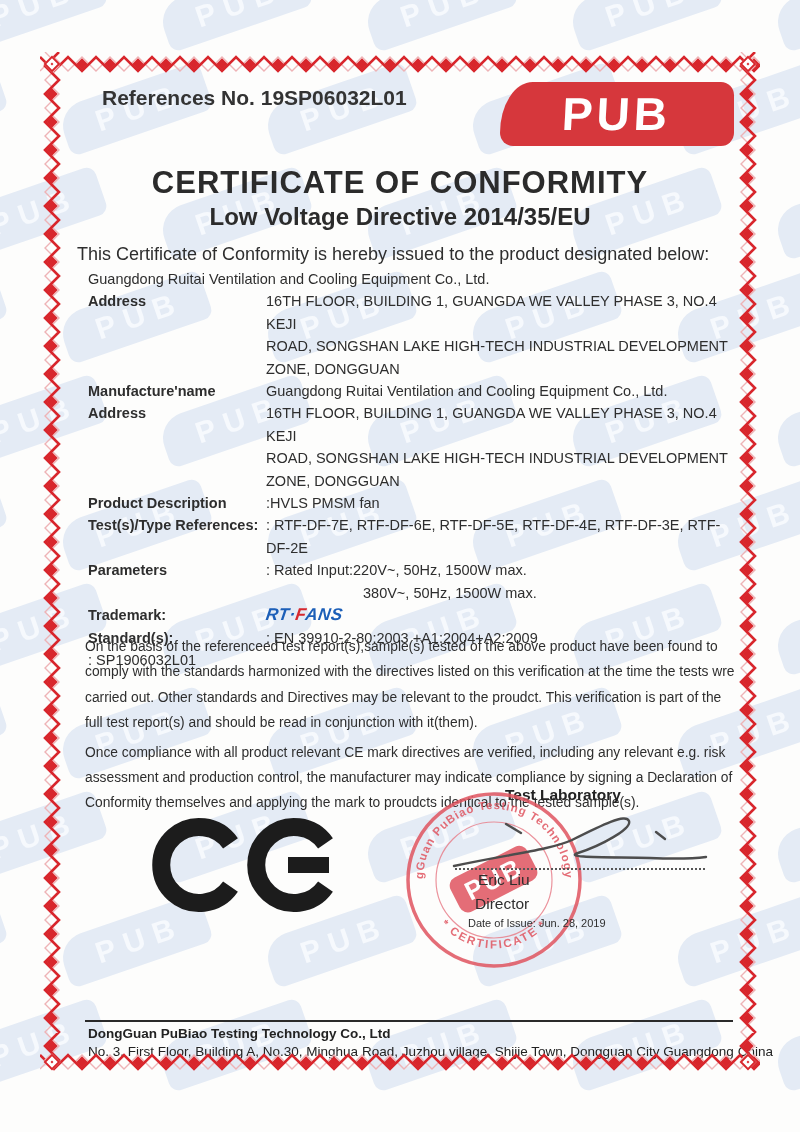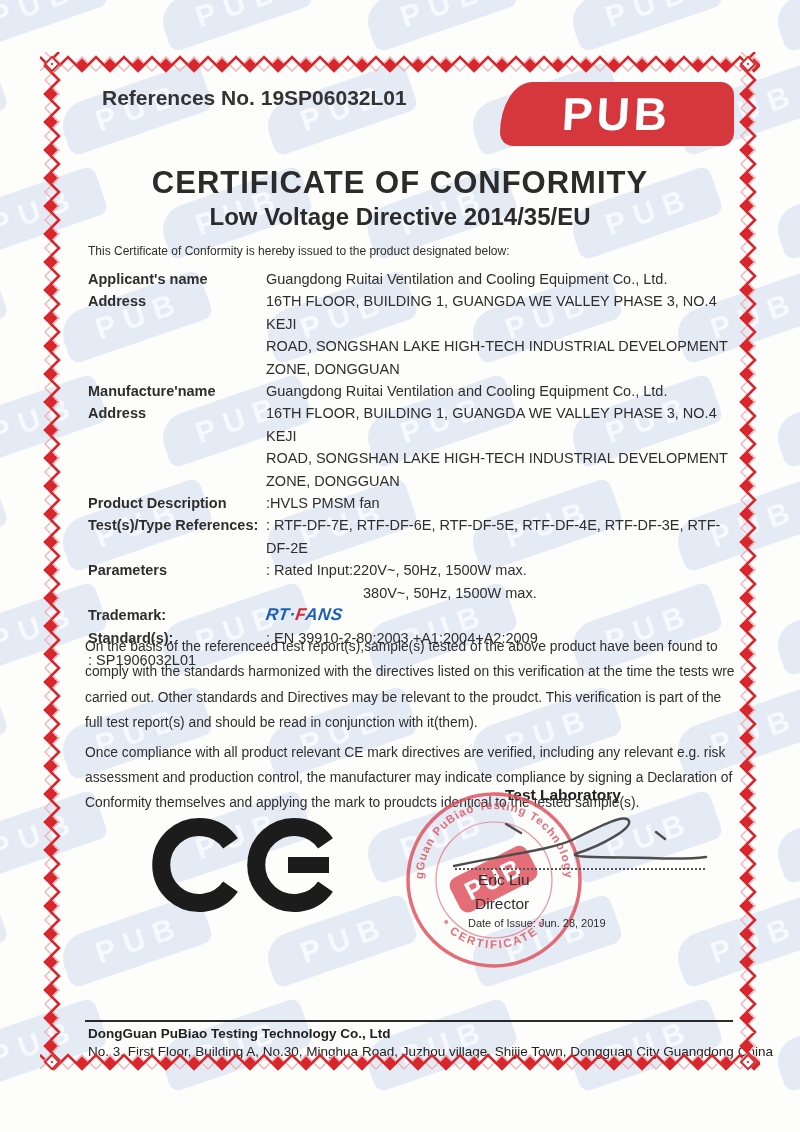--- a/index.html
+++ b/index.html
@@ -35,21 +35,21 @@
     display:flex;align-items:center;justify-content:center;
   }
   #publogo span{
     color:#ffffff;font-weight:bold;font-size:46px;letter-spacing:4px;
     transform:skewX(-3deg);line-height:1;
   }
   #title{position:absolute;left:0;right:0;top:165px;text-align:center;
     font-size:31px;font-weight:bold;letter-spacing:1px;color:#2b2b2b;}
   #subtitle{position:absolute;left:0;right:0;top:203px;text-align:center;
     font-size:24px;font-weight:bold;color:#2b2b2b;}
-  #intro{position:absolute;left:88px;top:244px;font-size:12px;}
+  #intro{position:absolute;left:77px;top:244px;font-size:18px;}
   
   #fields{position:absolute;left:88px;right:62px;top:268px;font-size:14.5px;line-height:22.4px;}
   .row{display:flex;}
   .lbl{width:178px;flex:0 0 178px;font-weight:bold;}
   .val{flex:1;}
   .indent-deep{margin-left:97px;}
   .indent-sm{margin-left:9px;}
   .tm{font-style:italic;font-weight:bold;font-size:17px;letter-spacing:.5px;transform:skewX(-8deg);display:inline-block;}
   .tm-blue{color:#1c5fb8;}
   .tm-red{color:#d6282e;}
@@ -139,21 +139,20 @@
     <div id="publogo">
       <span>PUB</span>
     </div>
 
     <div id="title">CERTIFICATE OF CONFORMITY</div>
     <div id="subtitle">Low Voltage Directive 2014/35/EU</div>
     <div id="intro">This Certificate of Conformity is hereby issued to the product designated below:</div>
 
     <div id="fields">
       <div class="row">
-        <div class="lbl">Applicant's name</div>
         <div class="val">Guangdong Ruitai Ventilation and Cooling Equipment Co., Ltd.</div>
       </div>
       <div class="row">
         <div class="lbl">Address</div>
         <div class="val">
           <div>16TH FLOOR, BUILDING 1, GUANGDA WE VALLEY PHASE 3, NO.4 KEJI</div>
           <div>ROAD, SONGSHAN LAKE HIGH-TECH INDUSTRIAL DEVELOPMENT</div>
           <div>ZONE, DONGGUAN</div>
         </div>
       </div>

